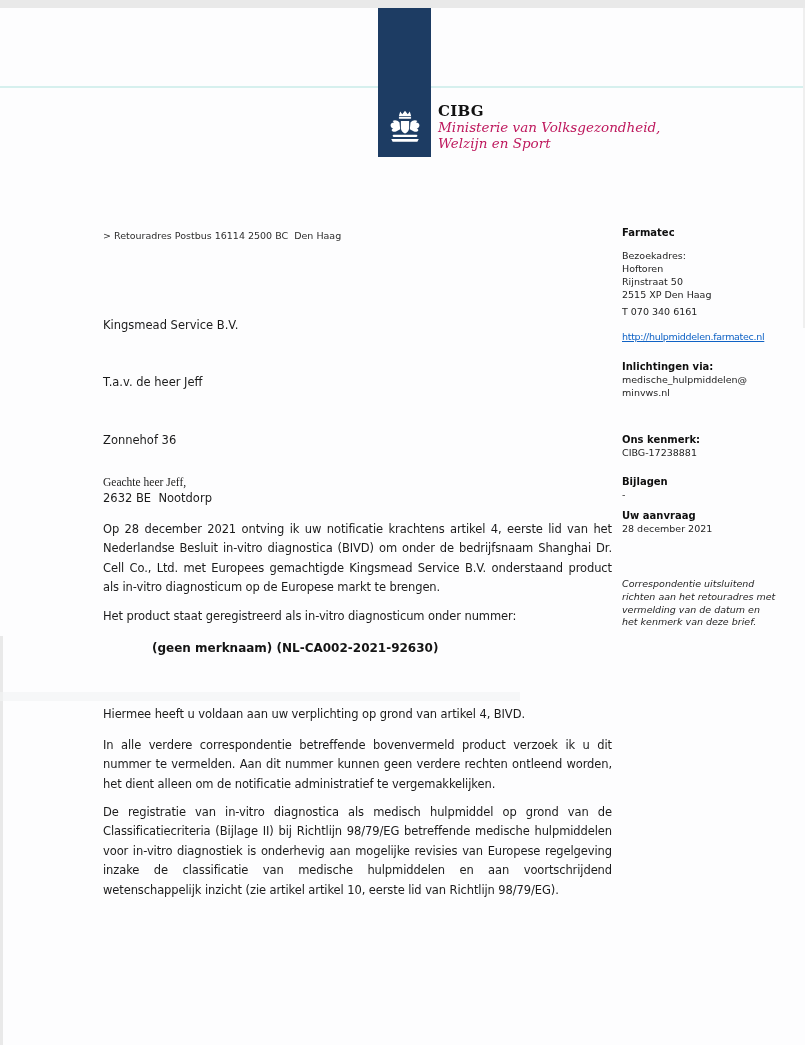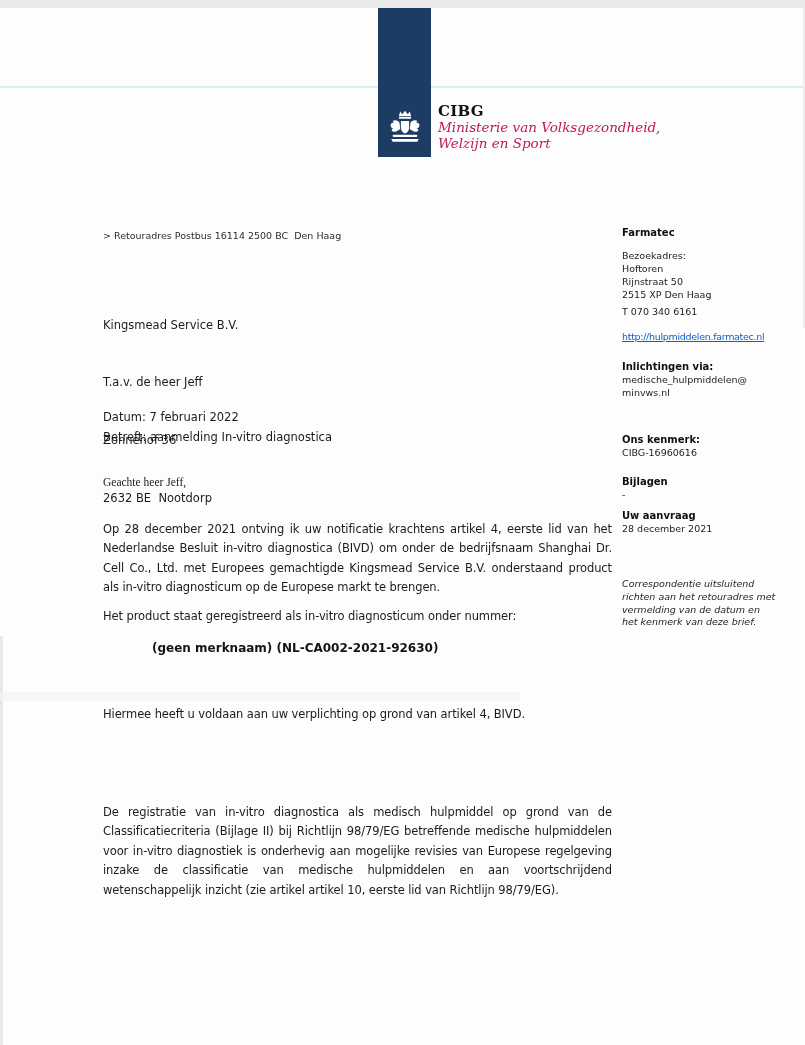--- a/index.html
+++ b/index.html
@@ -79,38 +79,29 @@
   </div>
 
   <div class="return-address">&gt; Retouradres Postbus 16114 2500 BC  Den Haag</div>
   <div class="recipient">
     <span class="blk">Kingsmead Service B.V.</span>
     <span class="blk">T.a.v. de heer Jeff</span>
     <span class="blk">Zonnehof 36</span>
     <span class="blk">2632 BE  Nootdorp</span>
   </div>
 
-  <div class="meta">
-    <div>
-      <span>Datum:</span>
-      <span>7 februari 2022</span>
-    </div>
-    <div>
-      <span>Betreft:</span>
-      <span>aanmelding In-vitro diagnostica</span>
-    </div>
-  </div>
 
   <div class="salutation">Geachte heer Jeff,</div>
   <div class="para p1">Op 28 december 2021 ontving ik uw notificatie krachtens artikel 4, eerste lid van het Nederlandse Besluit in-vitro diagnostica (BIVD) om onder de bedrijfsnaam Shanghai Dr. Cell Co., Ltd. met Europees gemachtigde Kingsmead Service B.V. onderstaand product als in-vitro diagnosticum op de Europese markt te brengen.</div>
   <div class="para p2">Het product staat geregistreerd als in-vitro diagnosticum onder nummer:</div>
   <div class="product">
     <div class="product-detail">(geen merknaam) (NL-CA002-2021-92630)</div>
   </div>
   <div class="para p3">Hiermee heeft u voldaan aan uw verplichting op grond van artikel 4, BIVD.</div>
+  <div class="para p4">In alle verdere correspondentie betreffende bovenvermeld product verzoek ik u dit nummer te vermelden. Aan dit nummer kunnen geen verdere rechten ontleend worden, het dient alleen om de notificatie administratief te vergemakkelijken.</div>
   <div class="para p5">De registratie van in-vitro diagnostica als medisch hulpmiddel op grond van de Classificatiecriteria (Bijlage II) bij Richtlijn 98/79/EG betreffende medische hulpmiddelen voor in-vitro diagnostiek is onderhevig aan mogelijke revisies van Europese regelgeving inzake de classificatie van medische hulpmiddelen en aan voortschrijdend wetenschappelijk inzicht (zie artikel artikel 10, eerste lid van Richtlijn 98/79/EG).</div>
 
   <div class="sidebar">
     <div class="sb sb-farmatec">
       <b>Farmatec</b>
     </div>
     <div class="sb sb-visit">
       <span class="blk">Bezoekadres:</span>
       <span class="blk">Hoftoren</span>
       <span class="blk">Rijnstraat 50</span>
@@ -120,21 +111,21 @@
     <div class="sb sb-link">
       <a href="#">http://hulpmiddelen.farmatec.nl</a>
     </div>
     <div class="sb sb-info">
       <b class="blk">Inlichtingen via:</b>
       <span class="blk">medische_hulpmiddelen@</span>
       <span class="blk">minvws.nl</span>
     </div>
     <div class="sb sb-kenmerk">
       <b class="blk">Ons kenmerk:</b>
-      <span class="blk">CIBG-16960616</span>
+      <span class="blk">CIBG-17238881</span>
     </div>
     <div class="sb sb-bijlagen">
       <b class="blk">Bijlagen</b>
       <span class="blk">-</span>
     </div>
     <div class="sb sb-aanvraag">
       <b class="blk">Uw aanvraag</b>
       <span class="blk">28 december 2021</span>
     </div>
     <div class="sb sb-note">

